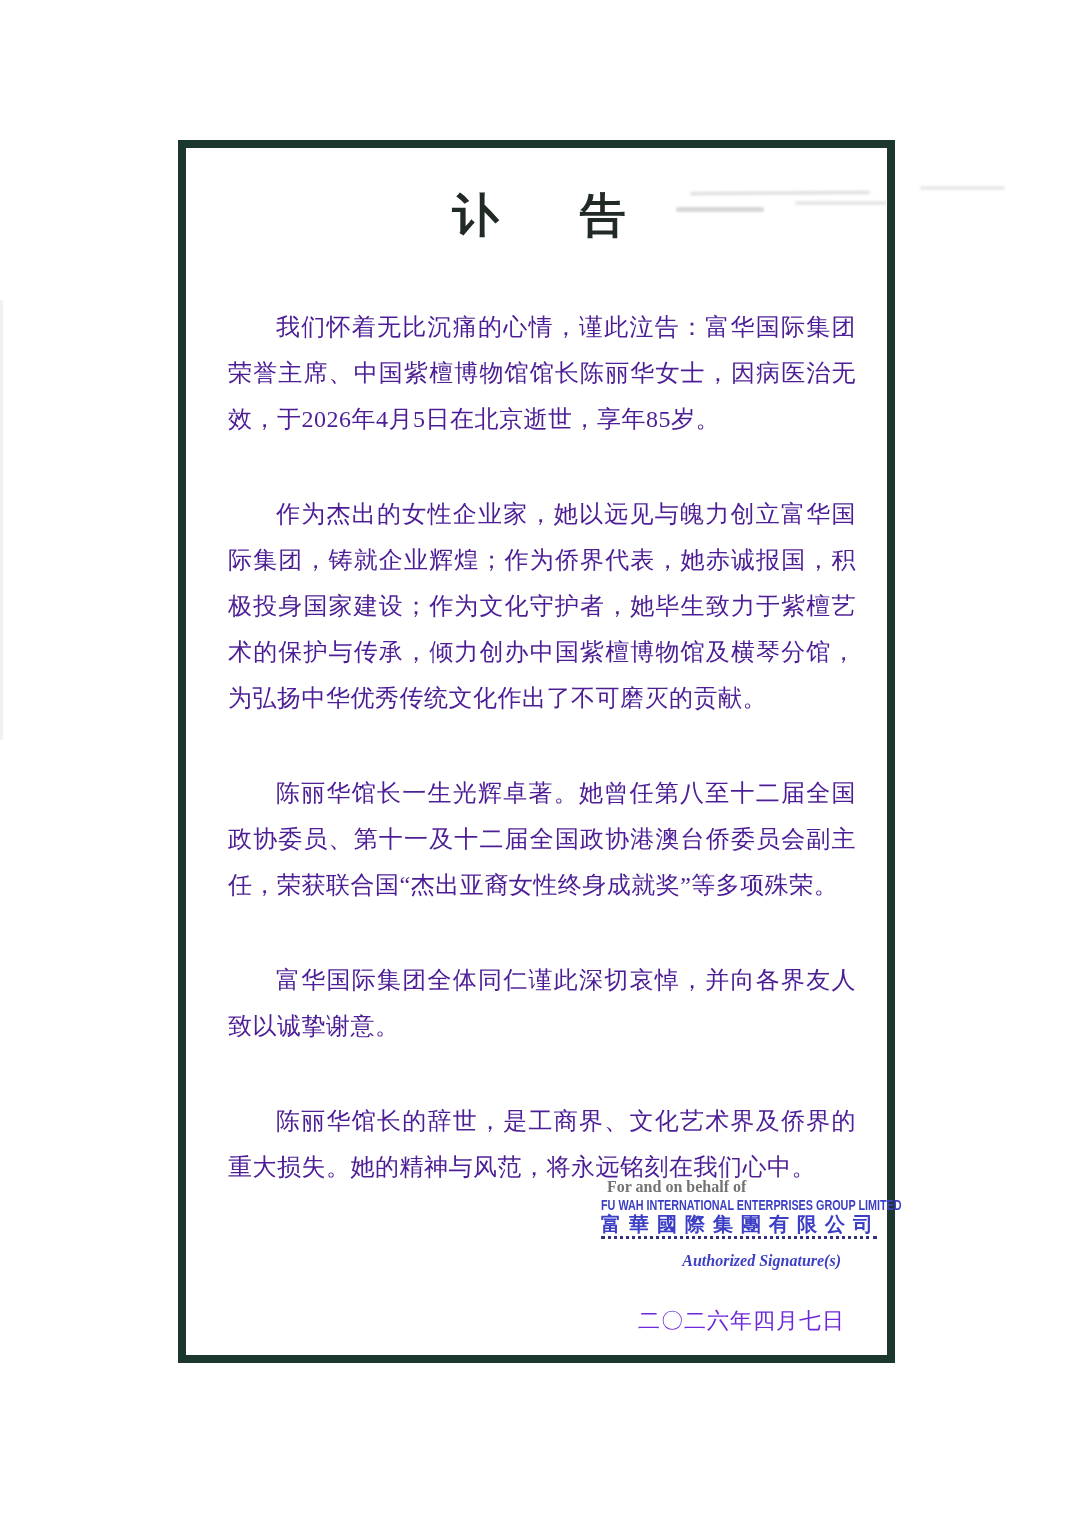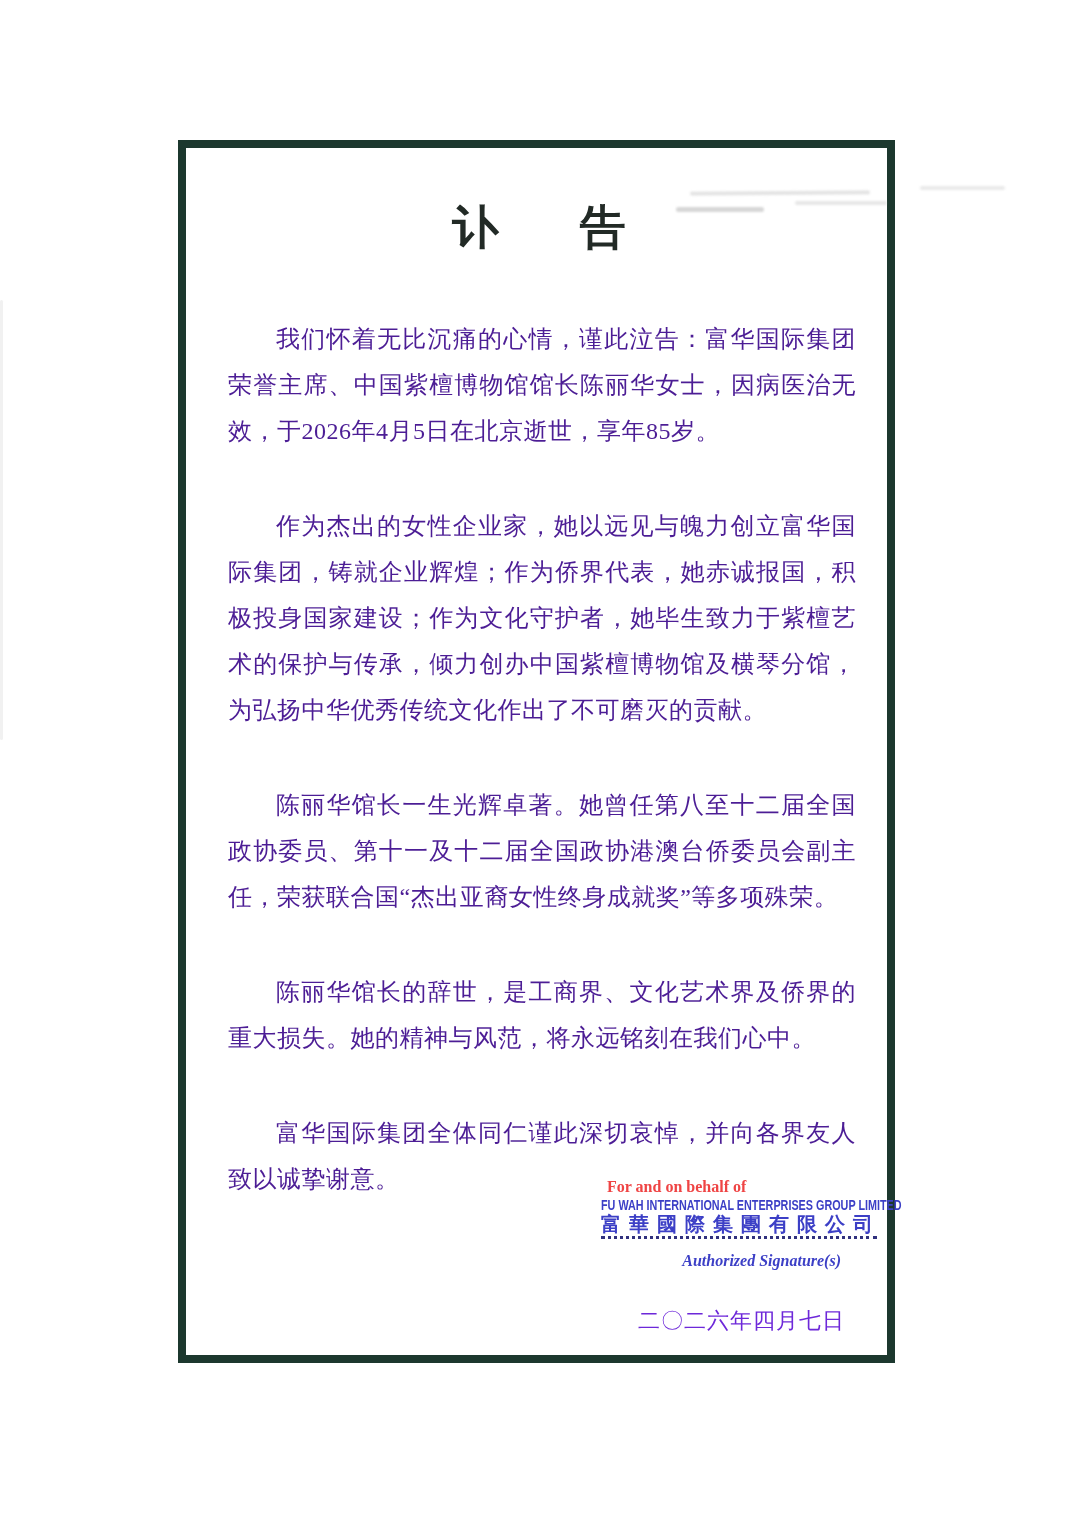--- a/index.html
+++ b/index.html
@@ -21,21 +21,21 @@
     border: 8px solid #1c382e;
     background: #ffffff;
   }
   .notice-content {
     position: relative;
     width: 100%;
     height: 100%;
     padding: 30px 31px 0 42px;
   }
   .notice-title {
-    margin-top: 24px;
+    margin-top: 12px;
     text-align: center;
     font-size: 46px;
     line-height: 52px;
     font-weight: bold;
     color: #222a26;
     word-spacing: 58px;
     letter-spacing: 6px;
   }
   .notice-body { margin-top: 62px; }
   .notice-body p {
@@ -49,21 +49,21 @@
   }
   .signature-block {
     position: absolute;
     top: 1030px;
     right: 10px;
     width: 276px;
   }
   .stamp-line1 {
     font-size: 16px;
     line-height: 18px;
-    color: #ef4444;
+    color: #737373;
     padding-left: 6px;
     font-weight: bold;
   }
   .stamp-line2 {
     font-family: "Liberation Sans", "DejaVu Sans", sans-serif;
     font-size: 15px;
     line-height: 17px;
     font-weight: bold;
     color: #3c3fc6;
     white-space: nowrap;
@@ -128,22 +128,22 @@
 
   <div class="notice-box">
     <div class="notice-content">
 
       <div class="notice-title">讣 告</div>
 
       <div class="notice-body">
         <p>我们怀着无比沉痛的心情，谨此泣告：富华国际集团荣誉主席、中国紫檀博物馆馆长陈丽华女士，因病医治无效，于2026年4月5日在北京逝世，享年85岁。</p>
         <p>作为杰出的女性企业家，她以远见与魄力创立富华国际集团，铸就企业辉煌；作为侨界代表，她赤诚报国，积极投身国家建设；作为文化守护者，她毕生致力于紫檀艺术的保护与传承，倾力创办中国紫檀博物馆及横琴分馆，为弘扬中华优秀传统文化作出了不可磨灭的贡献。</p>
         <p>陈丽华馆长一生光辉卓著。她曾任第八至十二届全国政协委员、第十一及十二届全国政协港澳台侨委员会副主任，荣获联合国“杰出亚裔女性终身成就奖”等多项殊荣。</p>
+        <p>富华国际集团全体同仁谨此深切哀悼，并向各界友人致以诚挚谢意。</p>
         <p>陈丽华馆长的辞世，是工商界、文化艺术界及侨界的重大损失。她的精神与风范，将永远铭刻在我们心中。</p>
-        <p>富华国际集团全体同仁谨此深切哀悼，并向各界友人致以诚挚谢意。</p>
       </div>
 
       <div class="signature-block">
         <div class="stamp-line1">For and on behalf of</div>
         <div class="stamp-line2">FU WAH INTERNATIONAL ENTERPRISES GROUP LIMITED</div>
         <div class="stamp-line3">富華國際集團有限公司</div>
         <div class="dotted-line"></div>
         <div class="signature-label">Authorized Signature(s)</div>
       </div>
 

